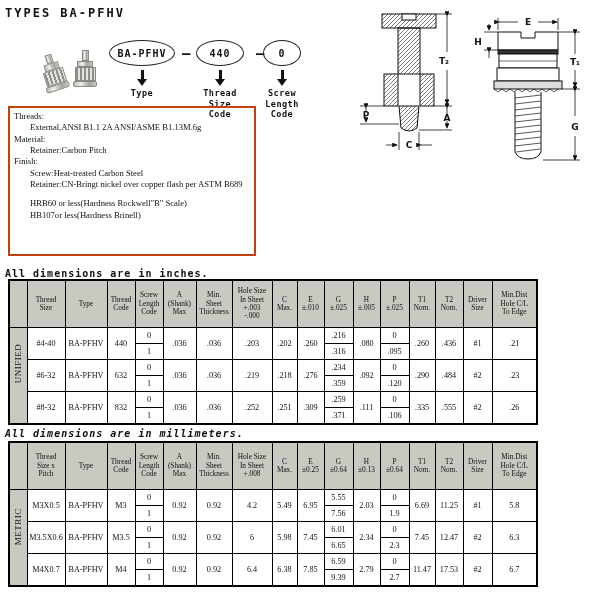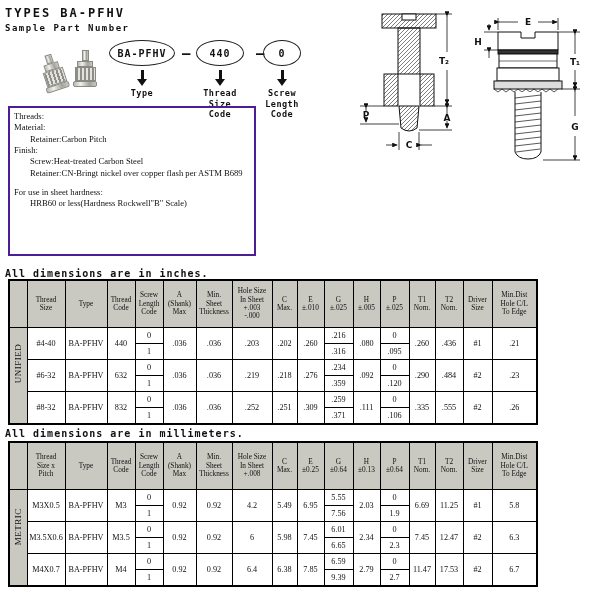--- a/index.html
+++ b/index.html
@@ -24,21 +24,21 @@
   .pn-seg{position:absolute;text-align:center;font-family:"DejaVu Sans Mono", monospace;font-weight:bold;}
   .oval{border:1.5px solid #222;border-radius:50%;display:flex;align-items:center;justify-content:center;
         font-size:10px;letter-spacing:1px;margin:0 auto;}
   .pn-dash{position:absolute;font-weight:bold;font-size:14px;font-family:"DejaVu Sans Mono", monospace;}
   .arrow-bar{width:3px;height:9px;background:#111;margin:4px auto 0;}
   .arrow-head{width:0;height:0;border-left:5px solid transparent;border-right:5px solid transparent;
               border-top:7px solid #111;margin:0 auto;}
   .pn-label{font-size:8.5px;letter-spacing:0.5px;margin-top:2px;white-space:pre-line;line-height:1.25;}
 
   
-  .spec-box{position:absolute;left:8px;top:106px;width:248px;height:150px;border:2px solid #4c1d95;
+  .spec-box{position:absolute;left:8px;top:106px;width:248px;height:150px;border:2px solid #c2410c;
             box-sizing:border-box;padding:3px 4px;font-size:8.6px;line-height:1.32;}
   .spec-line{white-space:nowrap;}
   .spec-line.ind{padding-left:16px;}
   .spec-line.blank{height:8px;}
 
   
   .drawings{position:absolute;left:358px;top:4px;width:242px;height:168px;}
 
   
   .tbl-caption{position:absolute;left:5px;font-family:"DejaVu Sans Mono", monospace;
@@ -54,21 +54,20 @@
   .side-label span{display:block;transform:rotate(-90deg);white-space:nowrap;font-size:9px;
                    font-family:"Liberation Serif", serif;letter-spacing:0.5px;}
 </style>
 </head>
 <body>
 
 <div id="page">
 
   <div class="title-block">
     <div class="title-l1">TYPES BA-PFHV</div>
-    <div class="title-sub">Sample Part Number</div>
   </div>
 
   <div class="photo">
     <div class="fastener" style="left:2px;top:6px;width:26px;transform:rotate(-18deg);">
       <div class="f-part" style="width:7px;height:9px;"></div>
       <div class="f-part" style="width:15px;height:7px;"></div>
       <div class="f-part knurl" style="width:21px;height:15px;"></div>
       <div class="f-part" style="width:24px;height:6px;border-radius:2px;"></div>
     </div>
     <div class="fastener" style="left:34px;top:2px;width:26px;">
@@ -101,28 +100,29 @@
         <div class="arrow-bar"></div>
         <div class="arrow-head"></div>
         <div class="pn-label">Screw
 Length
 Code</div>
       </div>
     </div>
 
   <div class="spec-box" id="spec-box">
       <div class="spec-line">Threads:</div>
+      <div class="spec-line ind">External,ANSI B1.1 2A ANSI/ASME B1.13M.6g</div>
       <div class="spec-line">Material:</div>
       <div class="spec-line ind">Retainer:Carbon Pitch</div>
       <div class="spec-line">Finish:</div>
       <div class="spec-line ind">Screw:Heat-treated Carbon Steel</div>
       <div class="spec-line ind">Retainer:CN-Bringt nickel over copper flash per ASTM B689</div>
       <div class="spec-line blank"></div>
-      <div class="spec-line">For use in sheet hardness:</div>
       <div class="spec-line ind">HRB60 or less(Hardness Rockwell"B" Scale)</div>
+      <div class="spec-line ind">HB107or less(Hardness Brinell)</div>
     </div>
 
   <div class="drawings">
     <svg width="242" height="168" viewBox="0 0 242 168">
       <defs>
         <pattern id="hatch" patternUnits="userSpaceOnUse" width="4" height="4">
           <path d="M0,4 L4,0" stroke="#444" stroke-width="0.7"></path>
         </pattern>
         <marker id="ah" markerWidth="7" markerHeight="6" refX="6" refY="3" orient="auto">
           <path d="M0,0 L7,3 L0,6 z" fill="#111"></path>
@@ -205,21 +205,21 @@
       <g font-family="DejaVu Sans, sans-serif" font-size="9" font-weight="bold" fill="#111" text-anchor="middle">
         <text x="170" y="21">E</text>
         <text x="120" y="41">H</text>
         <text x="217" y="61">T₁</text>
         <text x="217" y="126">G</text>
       </g>
     </svg>
   </div>
 
   <div class="tbl-caption" style="top:268px;">All dimensions are in inches.</div>
-  <div class="tbl-caption" style="top:428px;">All dimensions are in millimeters.</div>
+  <div class="tbl-caption" style="top:428px;font-style:italic;">All dimensions are in millimeters.</div>
 
   <table class="dim-table" style="top:279px;" id="table-0">
       <colgroup>
         <col style="width: 18px;">
         <col style="width: 38px;">
         <col style="width: 42px;">
         <col style="width: 28px;">
         <col style="width: 28px;">
         <col style="width: 33px;">
         <col style="width: 36px;">

